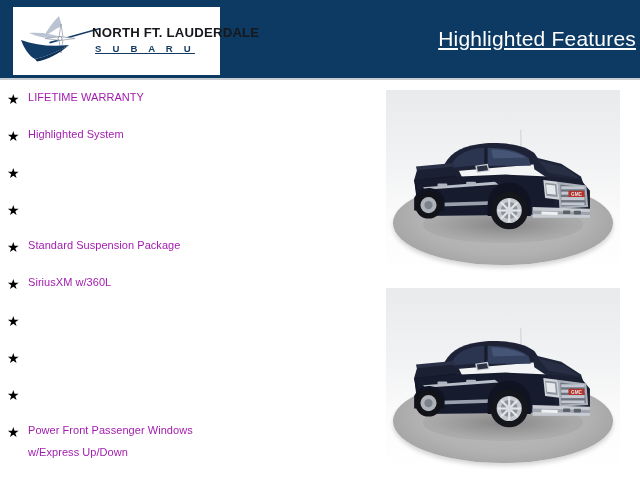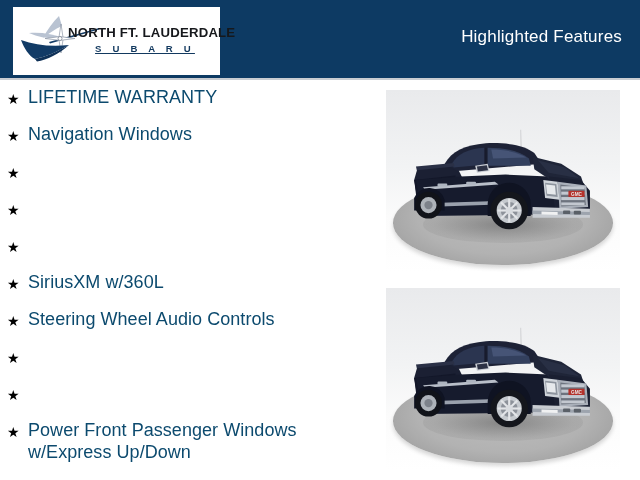--- a/index.html
+++ b/index.html
@@ -64,39 +64,41 @@
     width: 150px;
     text-align: center;
   }
   .logo-name {
     font-size: 13.2px;
     font-weight: bold;
     letter-spacing: 0.2px;
     color: #16181c;
     white-space: nowrap;
     line-height: 15px;
+    margin-left: 24px;
   }
   .logo-sub {
     font-size: 9.6px;
     font-weight: bold;
     letter-spacing: 4.2px;
     color: #12395f;
     line-height: 14px;
     margin-top: 2px;
     padding-left: 4px;
     text-decoration: underline;
   }
   .header-title {
     position: absolute;
-    right: 18px;
+    right: 4px;
     top: 27px;
     color: #ffffff;
-    font-size: 17px;
+    font-size: 21px;
     letter-spacing: 0.2px;
     white-space: nowrap;
+    text-decoration: underline;
   }
 
   
   .features {
     position: absolute;
     left: 0;
     top: 86px;
     width: 370px;
   }
   .feature-row {
@@ -108,22 +110,22 @@
   .feature-star {
     position: absolute;
     left: 7px;
     top: 2px;
     font-size: 14px;
     color: #000000;
     line-height: 22px;
   }
   .feature-label {
     display: block;
-    font-size: 18px;
-    color: #0c4a6e;
+    font-size: 11px;
+    color: #a21caf;
     line-height: 22px;
     white-space: pre-line;
     letter-spacing: 0.05px;
   }
 
   
   .photo {
     position: absolute;
     left: 386px;
     width: 234px;
@@ -201,43 +203,43 @@
 
 <div class="features">
 
   <div class="feature-row">
     <span class="feature-star">★</span>
     <span class="feature-label">LIFETIME WARRANTY</span>
   </div>
 
   <div class="feature-row">
     <span class="feature-star">★</span>
-    <span class="feature-label">Navigation Windows</span>
-  </div>
-
-  <div class="feature-row">
-    <span class="feature-star">★</span>
-  </div>
-
-  <div class="feature-row">
-    <span class="feature-star">★</span>
-  </div>
-
-  <div class="feature-row">
-    <span class="feature-star">★</span>
+    <span class="feature-label">Highlighted System</span>
+  </div>
+
+  <div class="feature-row">
+    <span class="feature-star">★</span>
+  </div>
+
+  <div class="feature-row">
+    <span class="feature-star">★</span>
+  </div>
+
+  <div class="feature-row">
+    <span class="feature-star">★</span>
+    <span class="feature-label">Standard Suspension Package</span>
   </div>
 
   <div class="feature-row">
     <span class="feature-star">★</span>
     <span class="feature-label">SiriusXM w/360L</span>
   </div>
 
   <div class="feature-row">
     <span class="feature-star">★</span>
-    <span class="feature-label">Steering Wheel Audio Controls</span>
   </div>
 
   <div class="feature-row">
     <span class="feature-star">★</span>
   </div>
 
   <div class="feature-row">
     <span class="feature-star">★</span>
   </div>
 

